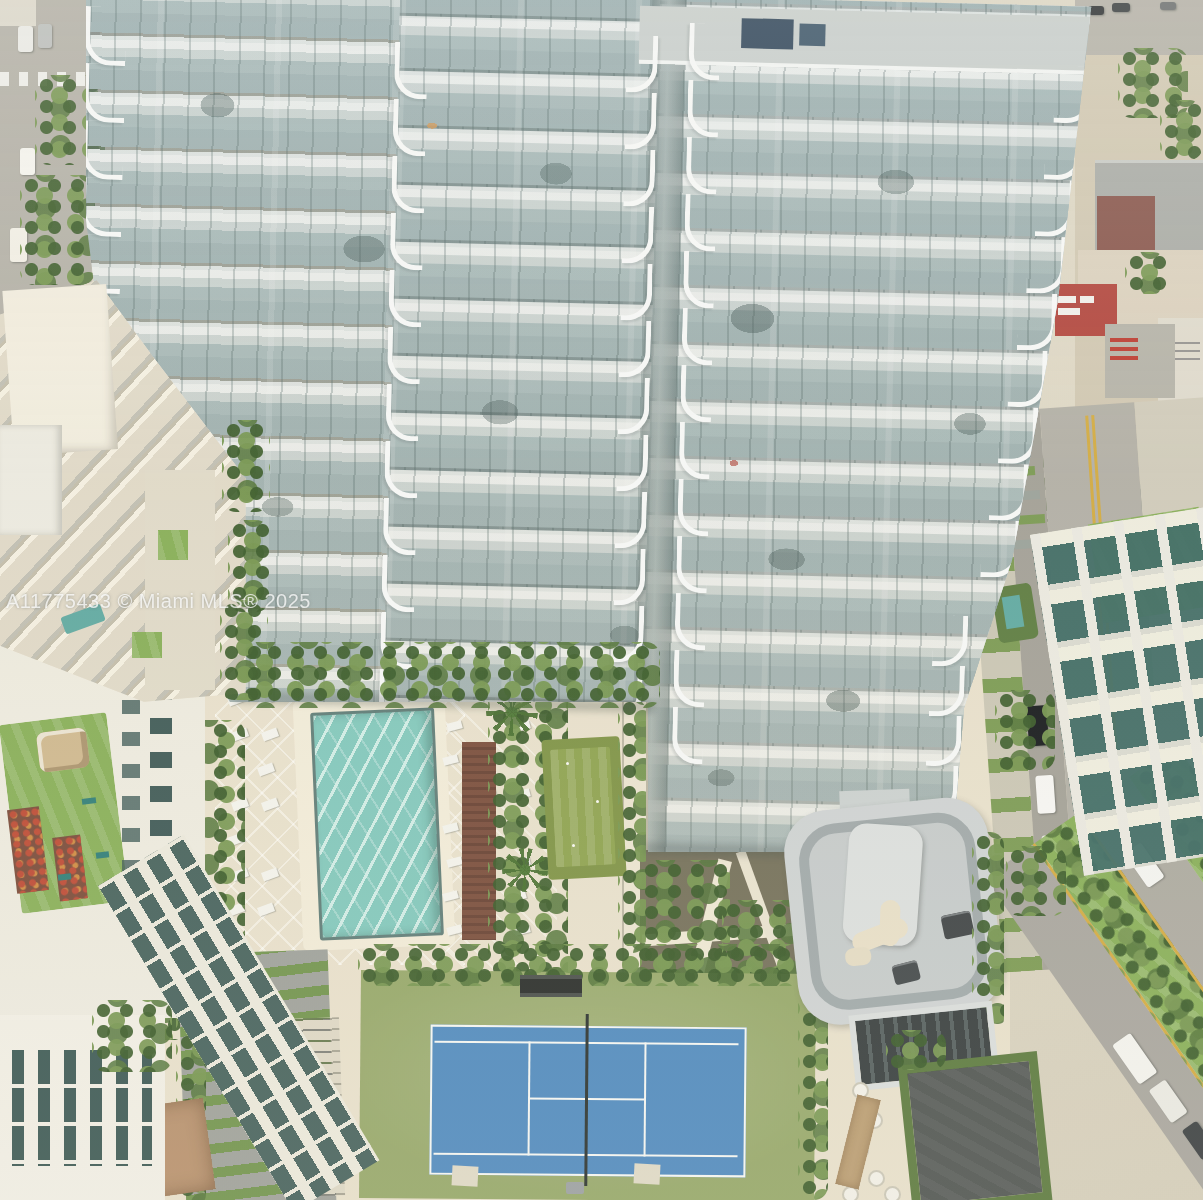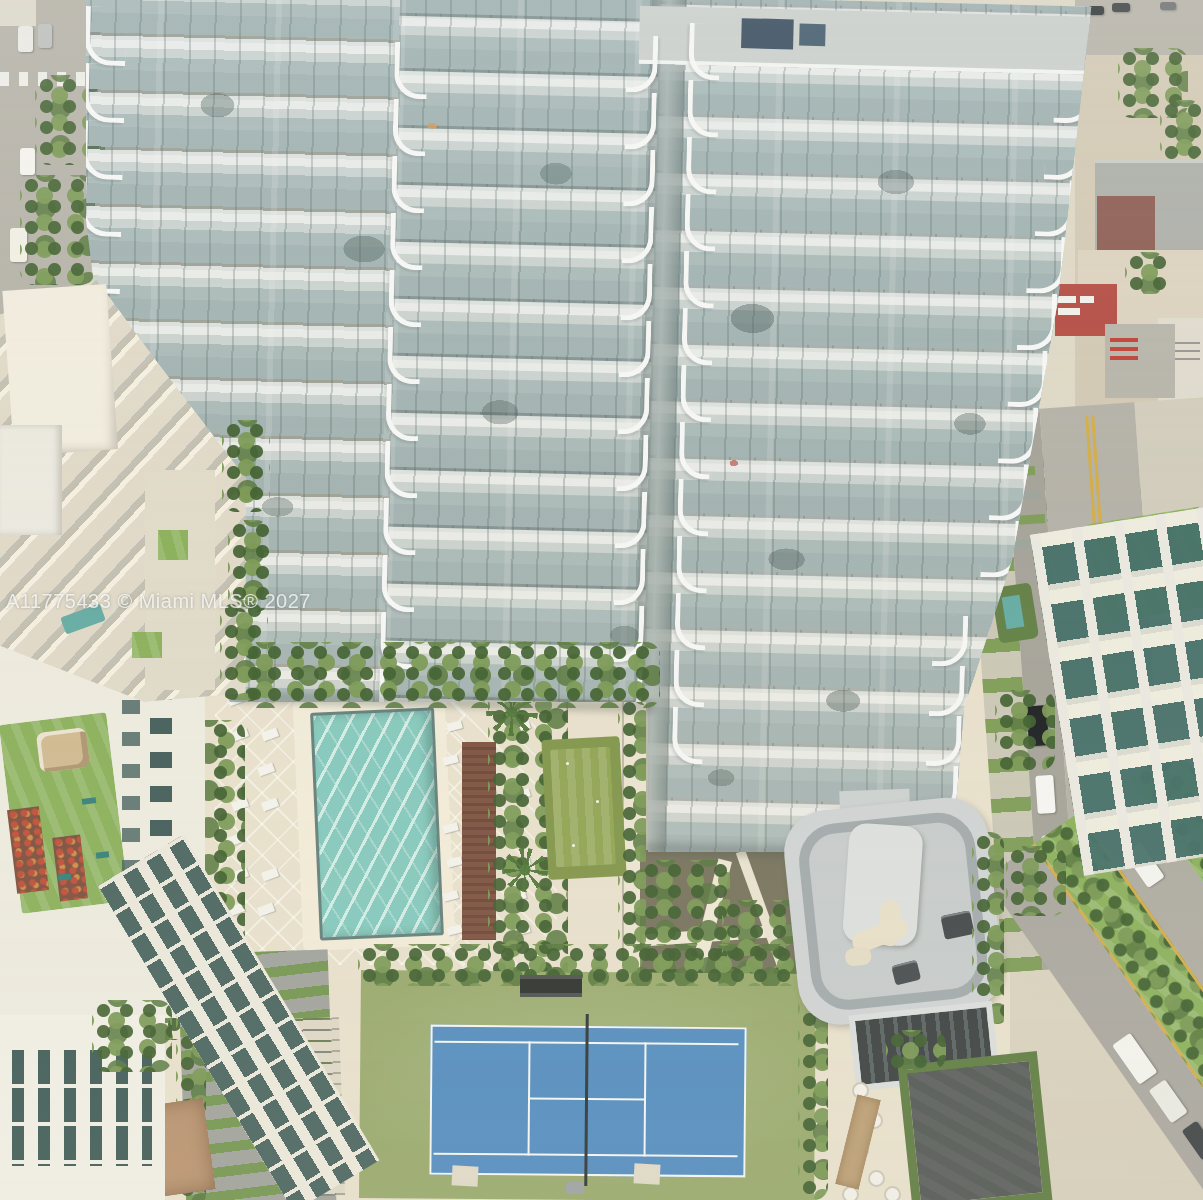--- a/index.html
+++ b/index.html
@@ -441,14 +441,14 @@
   <div class="table" style="left:842px;top:1186px;"></div>
   <div class="abs" style="left:846px;top:1096px;width:24px;height:92px;background:#bb9c6f;transform:rotate(14deg);
               box-shadow:inset 0 0 10px rgba(90,60,30,.4);"></div>
   <div class="abs grove" style="left:886px;top:1030px;width:60px;height:40px;"></div>
   <div class="abs grove" style="left:1006px;top:846px;width:60px;height:70px;"></div>
 
   <div class="abs" style="inset:0;pointer-events:none;background:
        linear-gradient(180deg,rgba(245,243,236,.16),rgba(245,243,236,.03) 40%,rgba(235,230,215,.10));"></div>
  </div>
 
- <div id="watermark">A11775433 © Miami MLS® 2027</div>
+ <div id="watermark">A11775433 © Miami MLS® 2025</div>
 </div>
 
 </body></html>

